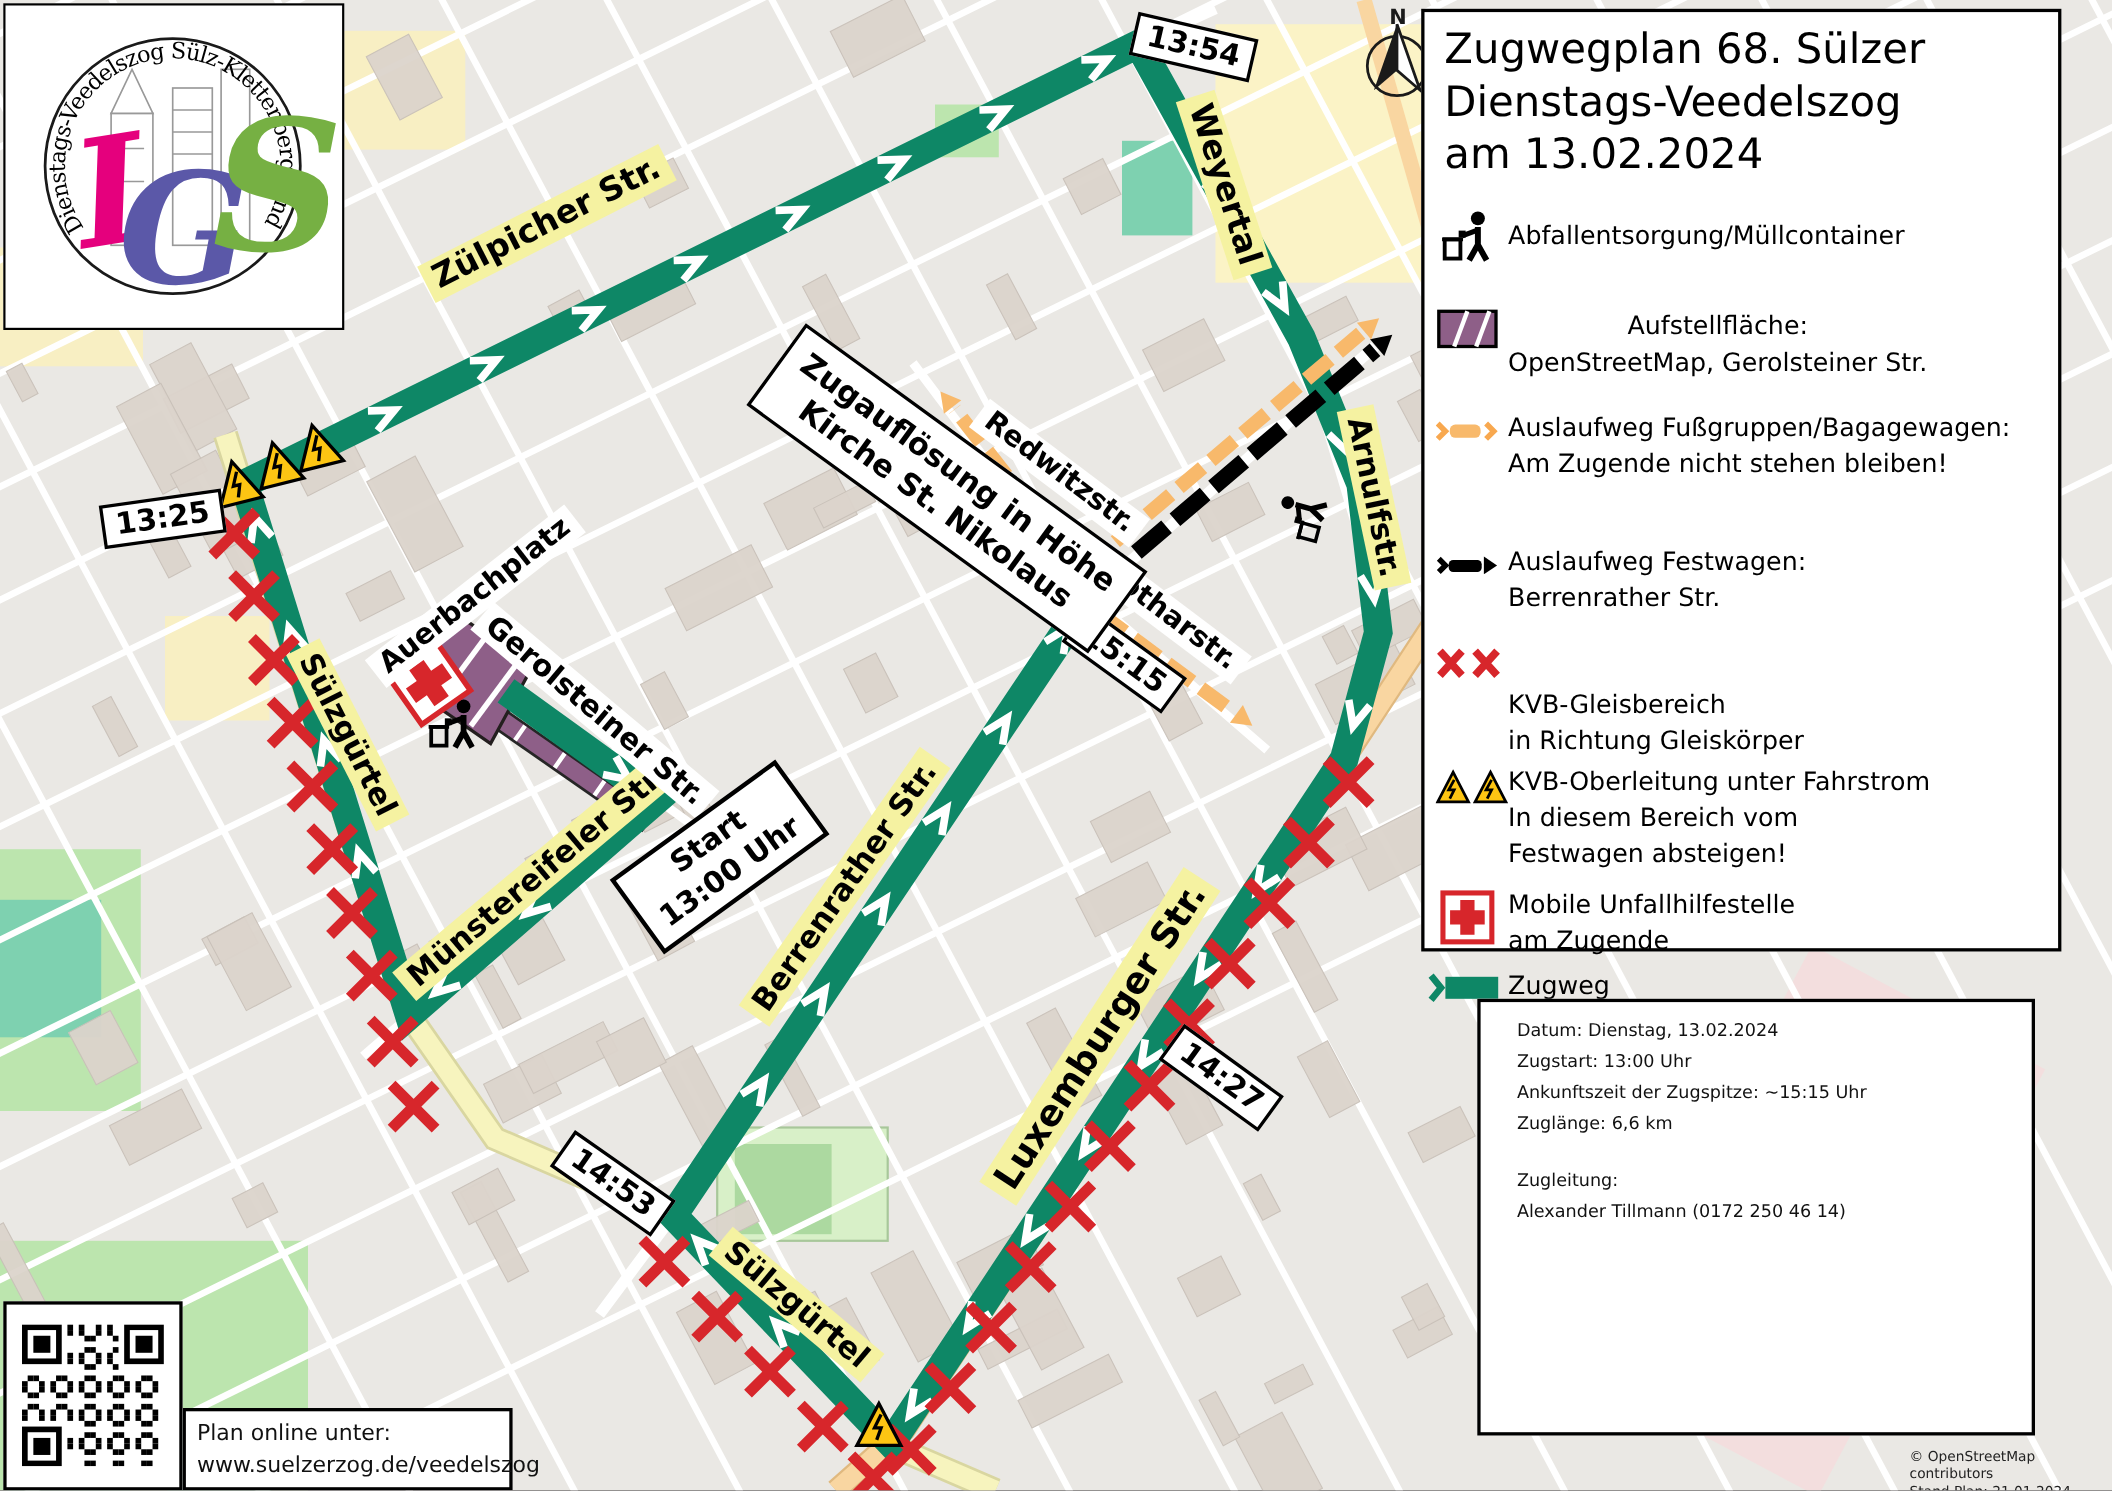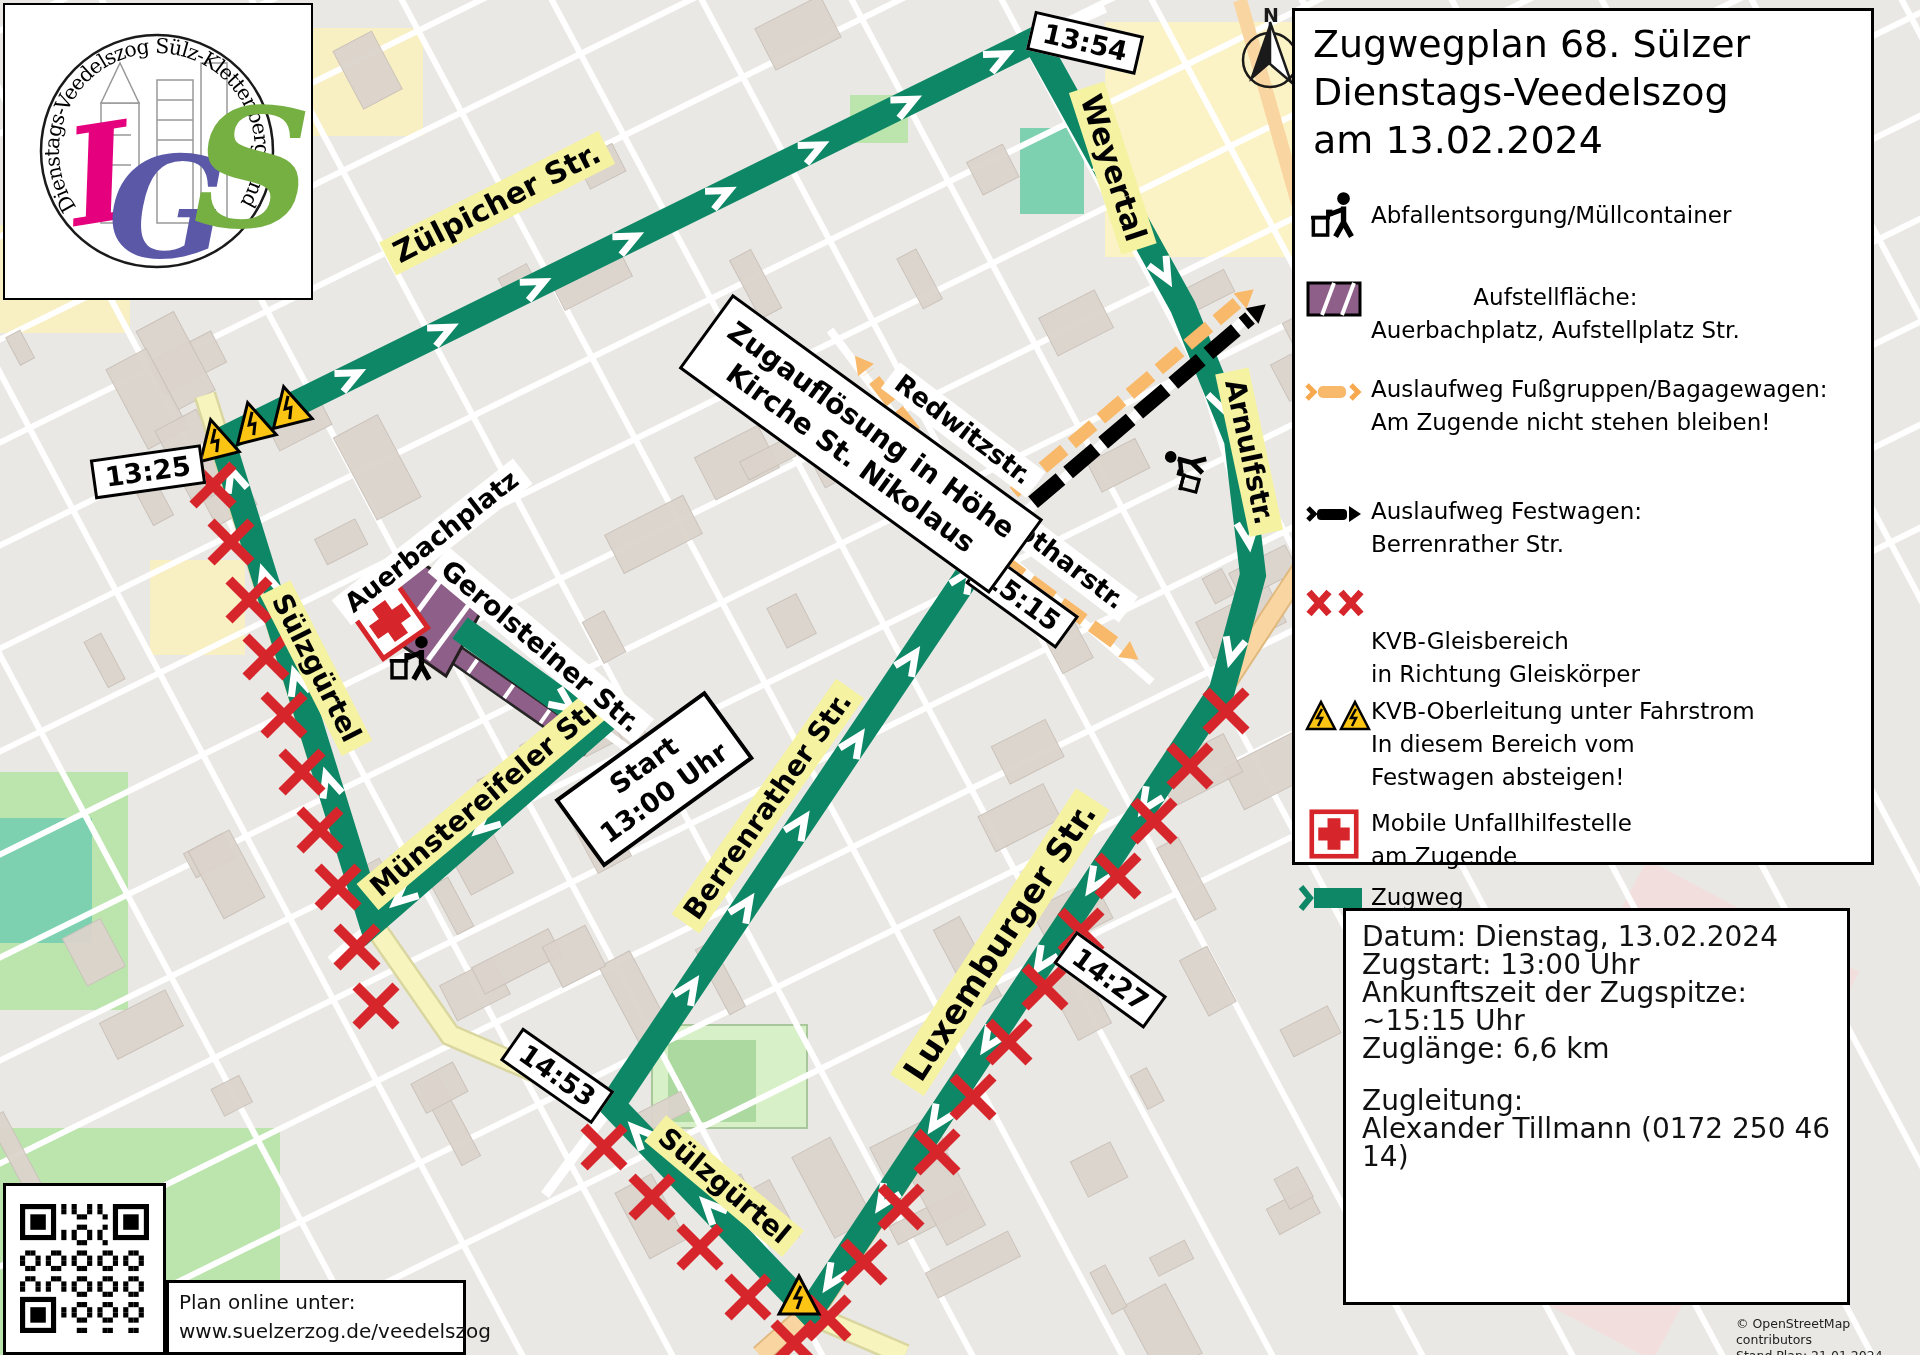--- a/index.html
+++ b/index.html
@@ -14,21 +14,21 @@
       font-weight:700;font-size:27px;padding:1px 10px;line-height:1.2;}
   .bigbox{position:absolute;background:#fff;border:3px solid #000;color:#000;font-weight:700;
       text-align:center;white-space:nowrap;line-height:1.25;}
   
   .panel{position:absolute;background:#fff;border:3px solid #000;box-sizing:border-box;color:#111;}
   #legend{left:1292px;top:8px;width:582px;height:857px;}
   #legend .title{position:absolute;left:18px;top:10px;font-size:38px;line-height:1.26;color:#000;}
   .li{position:absolute;left:0;width:100%;}
   .licon{position:absolute;left:10px;top:0;width:58px;text-align:center;}
   .ltext{position:absolute;left:76px;top:0;font-size:23px;line-height:33px;color:#000;}
-  #info{left:1343px;top:908px;width:507px;height:397px;padding:12px 16px;font-size:28px;line-height:28px;}
+  #info{left:1343px;top:908px;width:507px;height:397px;padding:12px 33px;font-size:16px;line-height:28px;}
   #info .para{margin-bottom:24px;}
   #attribution{position:absolute;left:1736px;top:1316px;font-size:12.5px;line-height:16px;color:#222;}
   #logo{left:3px;top:3px;width:310px;height:297px;border-width:2px;}
   #qrbox{left:3px;top:1183px;width:163px;height:172px;border-width:3px;}
   #planbox{left:166px;top:1280px;width:300px;height:75px;border-width:3px;padding:5px 10px;
      font-size:20px;line-height:29px;white-space:nowrap;}
 </style>
 </head>
 <body>
 
@@ -384,21 +384,21 @@
 
     <div class="li" style="top:268px;">
       <span class="licon">
         <svg width="56" height="40" viewBox="0 0 56 40">
           <rect x="2" y="4" width="52" height="32" fill="#8E5F88" stroke="#000" stroke-width="3"></rect>
           <line x1="16" y1="36" x2="28" y2="4" stroke="#fff" stroke-width="4"></line>
           <line x1="36" y1="36" x2="48" y2="4" stroke="#fff" stroke-width="4"></line>
         </svg></span>
       <div class="ltext" style="top:2px;text-align:center;">
         <div>Aufstellfläche:</div>
-        <div>Auerbachplatz, Aufstellplatz Str.</div>
+        <div>OpenStreetMap, Gerolsteiner Str.</div>
       </div>
     </div>
 
     <div class="li" style="top:368px;">
       <span class="licon">
         <svg width="58" height="26" viewBox="0 0 58 26">
           <path d="M2,6 L9,13 L2,20" stroke="#F8A84F" stroke-width="5" fill="none"></path>
           <rect x="13" y="7" width="28" height="12" rx="5" fill="#F8B96B"></rect>
           <path d="M46,6 L53,13 L46,20" stroke="#F8A84F" stroke-width="5" fill="none"></path>
         </svg></span>

